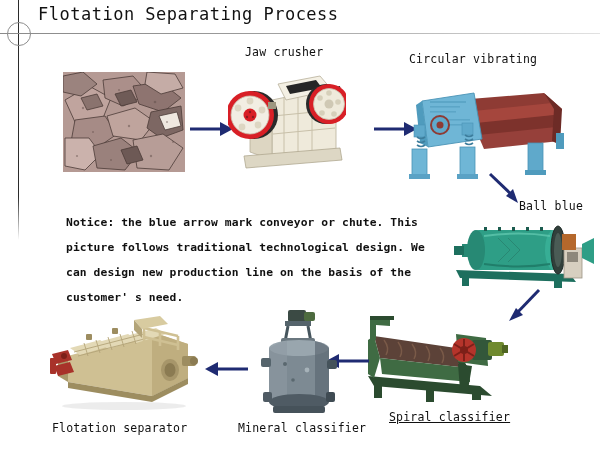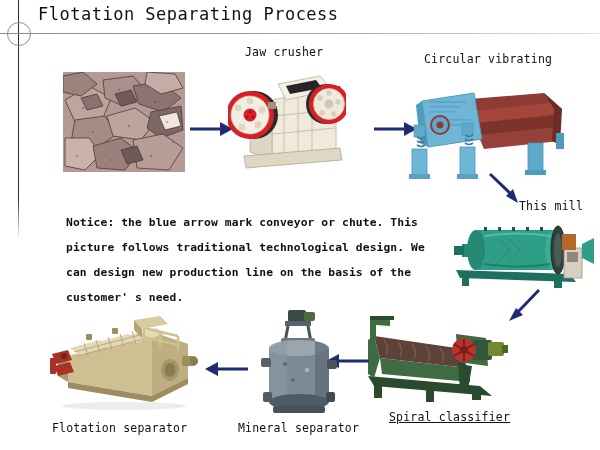--- a/index.html
+++ b/index.html
@@ -45,24 +45,24 @@
 <div class="stage">
 
   <div class="cross-v"></div>
   <div class="cross-h"></div>
   <div class="cross-circle"></div>
 
   <div class="title">Flotation Separating Process</div>
 
   <div class="lbl" style="left:93px;top:45px;margin-top:39px;">Raw ore</div>
   <div class="lbl" style="left:245px;top:45px;">Jaw crusher</div>
-  <div class="lbl" style="left:424px;top:52px;">Circular vibrating</div>
-  <div class="lbl" style="left:519px;top:199px;">This mill</div>
+  <div class="lbl" style="left:409px;top:52px;">Circular vibrating</div>
+  <div class="lbl" style="left:519px;top:199px;">Ball blue</div>
   <div class="lbl" style="left:389px;top:410px;text-decoration:underline;">Spiral classifier</div>
-  <div class="lbl" style="left:238px;top:421px;">Mineral separator</div>
+  <div class="lbl" style="left:238px;top:421px;">Mineral classifier</div>
   <div class="lbl" style="left:52px;top:421px;text-align:right;">Flotation separator</div>
 
   <div class="notice">Notice: the blue arrow mark conveyor or chute. This picture follows traditional technological design. We can design new production line on the basis of the customer' s need.</div>
 
   <div class="pic" style="left:63px;top:72px;width:122px;height:100px;">
     <svg viewBox="0 0 122 100" preserveAspectRatio="none">
       <rect width="122" height="100" fill="#b59a94"></rect>
       <g stroke="#4b3b37" stroke-width="0.8">
         <polygon points="2,28 26,14 48,26 40,46 12,50" fill="#c0a49e"></polygon>
         <polygon points="40,8 70,4 86,22 60,34 42,26" fill="#ab8f8a"></polygon>

